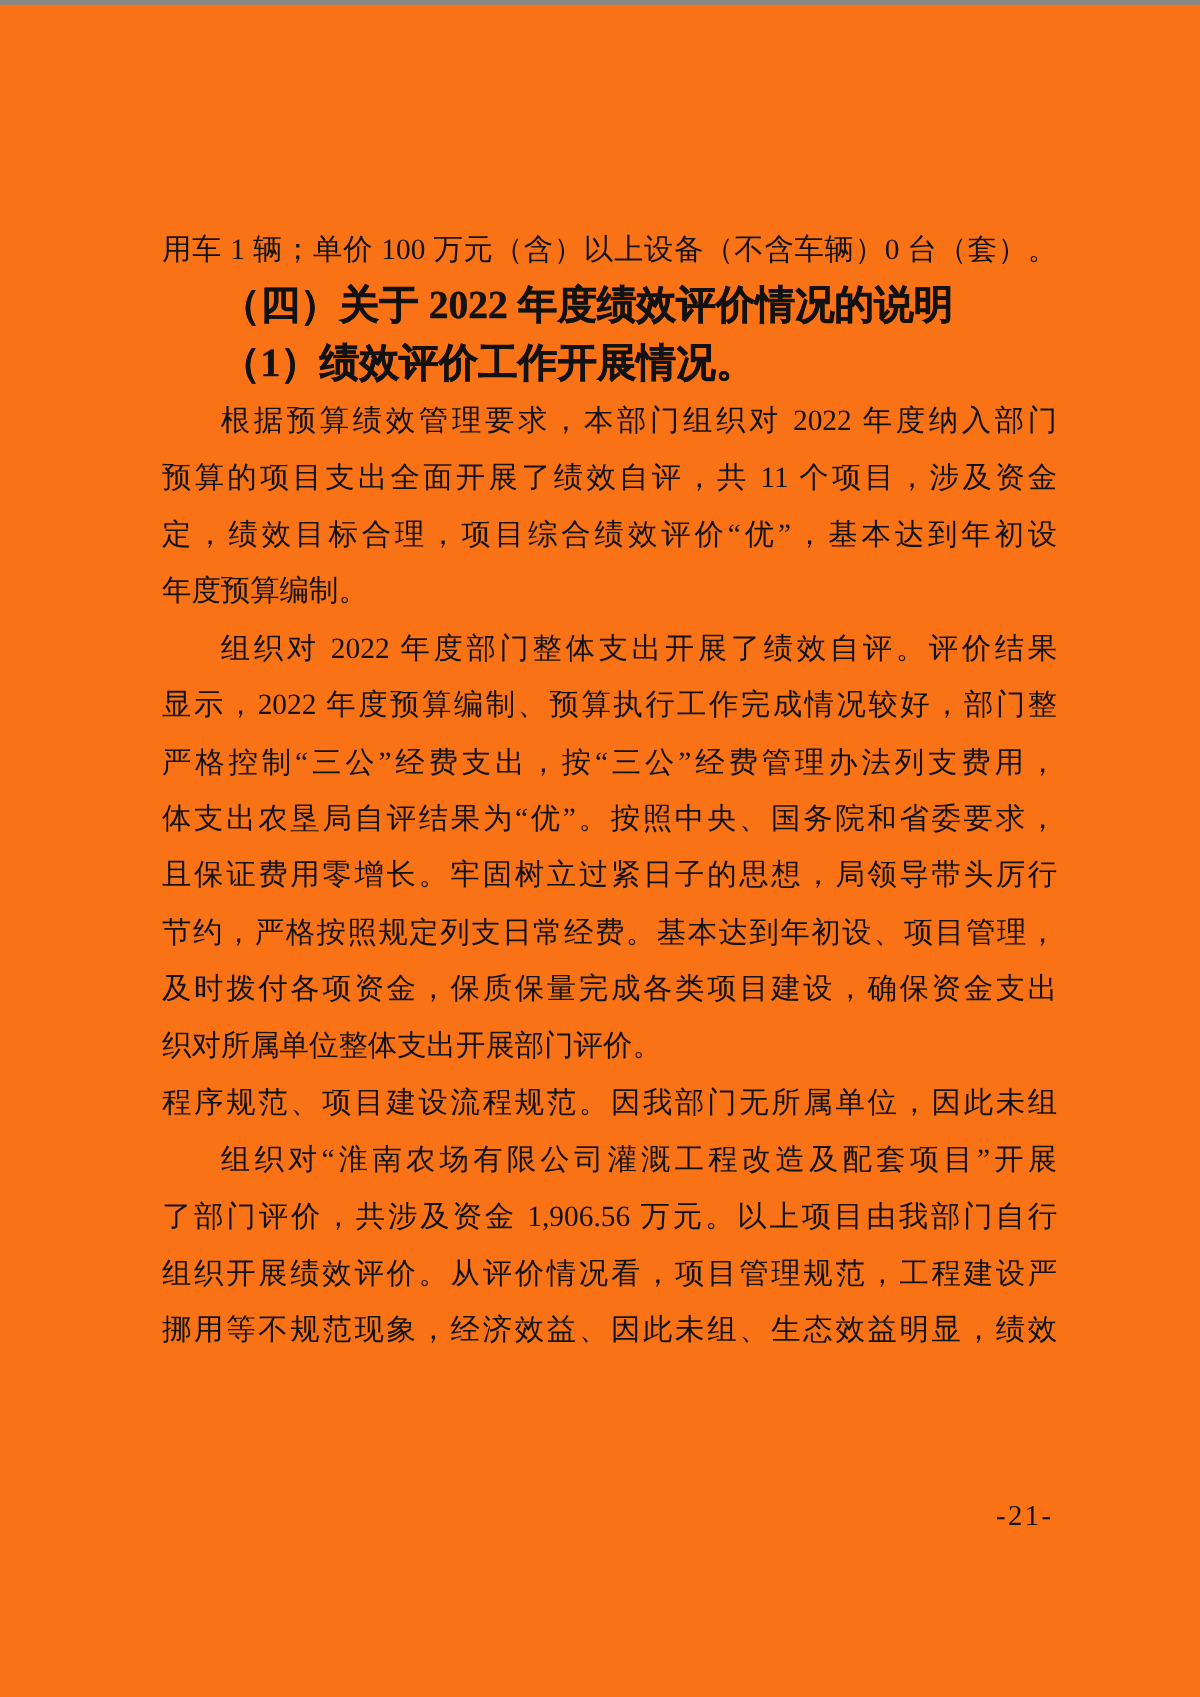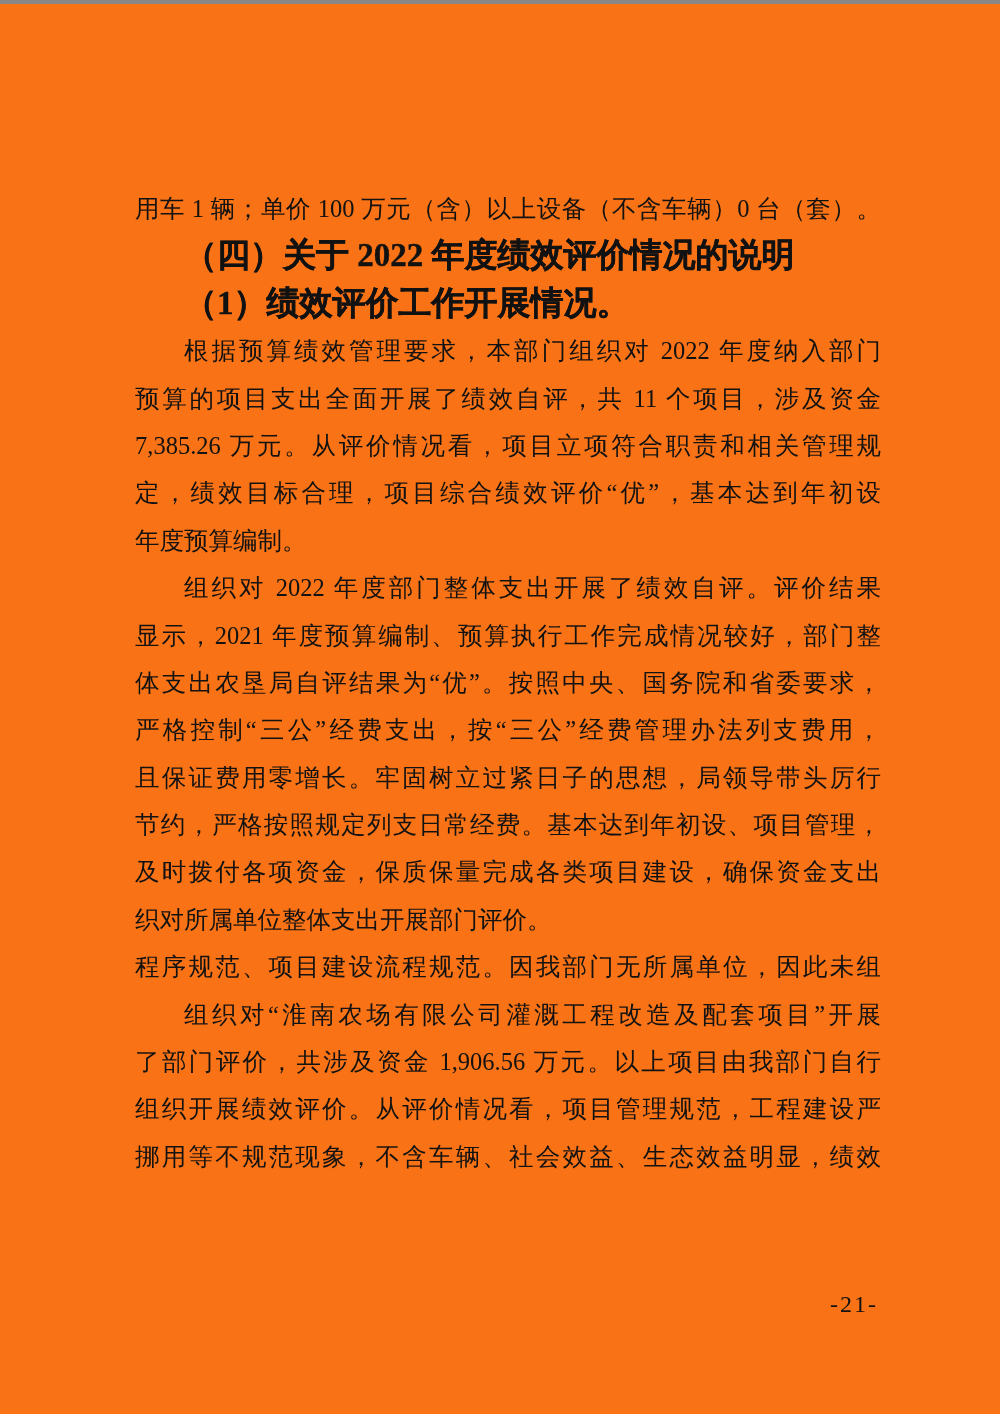--- a/index.html
+++ b/index.html
@@ -39,48 +39,47 @@
     text-indent: 49px;
   }
   .line.k-heading1,
   .line.k-heading2 {
     font-weight: 700;
     font-size: 33px;
     -webkit-text-stroke: 0.4px #121212;
   }
   .page-number {
     position: absolute;
-    top: 1287px;
+    top: 1247px;
     right: 122px;
     font-size: 24px;
     letter-spacing: 2px;
     color: #121212;
   }
 </style>
 </head>
 <body>
 
 <div class="page">
   <div class="text-block">
       <div class="line k-continuation stretch">用车 1 辆；单价 100 万元（含）以上设备（不含车辆）0 台（套）。</div>
       <div class="line k-heading1 indent">（四）关于 2022 年度绩效评价情况的说明</div>
       <div class="line k-heading2 indent">（1）绩效评价工作开展情况。</div>
       <div class="line k-body indent stretch">根据预算绩效管理要求，本部门组织对 2022 年度纳入部门</div>
       <div class="line k-body stretch">预算的项目支出全面开展了绩效自评，共 11 个项目，涉及资金</div>
-      <div class="line k-body stretch">7,385.26 万元。从评价情况看，项目立项符合职责和相关管理规</div>
       <div class="line k-body stretch">定，绩效目标合理，项目综合绩效评价“优”，基本达到年初设</div>
       <div class="line k-body">年度预算编制。</div>
       <div class="line k-body indent stretch">组织对 2022 年度部门整体支出开展了绩效自评。评价结果</div>
-      <div class="line k-body stretch">显示，2021 年度预算编制、预算执行工作完成情况较好，部门整</div>
+      <div class="line k-body stretch">显示，2022 年度预算编制、预算执行工作完成情况较好，部门整</div>
+      <div class="line k-body stretch">严格控制“三公”经费支出，按“三公”经费管理办法列支费用，</div>
       <div class="line k-body stretch">体支出农垦局自评结果为“优”。按照中央、国务院和省委要求，</div>
-      <div class="line k-body stretch">严格控制“三公”经费支出，按“三公”经费管理办法列支费用，</div>
       <div class="line k-body stretch">且保证费用零增长。牢固树立过紧日子的思想，局领导带头厉行</div>
       <div class="line k-body stretch">节约，严格按照规定列支日常经费。基本达到年初设、项目管理，</div>
       <div class="line k-body stretch">及时拨付各项资金，保质保量完成各类项目建设，确保资金支出</div>
       <div class="line k-body">织对所属单位整体支出开展部门评价。</div>
       <div class="line k-body stretch">程序规范、项目建设流程规范。因我部门无所属单位，因此未组</div>
       <div class="line k-body indent stretch">组织对“淮南农场有限公司灌溉工程改造及配套项目”开展</div>
       <div class="line k-body stretch">了部门评价，共涉及资金 1,906.56 万元。以上项目由我部门自行</div>
       <div class="line k-body stretch">组织开展绩效评价。从评价情况看，项目管理规范，工程建设严</div>
-      <div class="line k-body stretch">挪用等不规范现象，不含车辆、社会效益、生态效益明显，绩效</div>
+      <div class="line k-body stretch">挪用等不规范现象，经济效益、因此未组、生态效益明显，绩效</div>
     </div>
   <div class="page-number">-21-</div>
 </div>
 
 </body></html>

